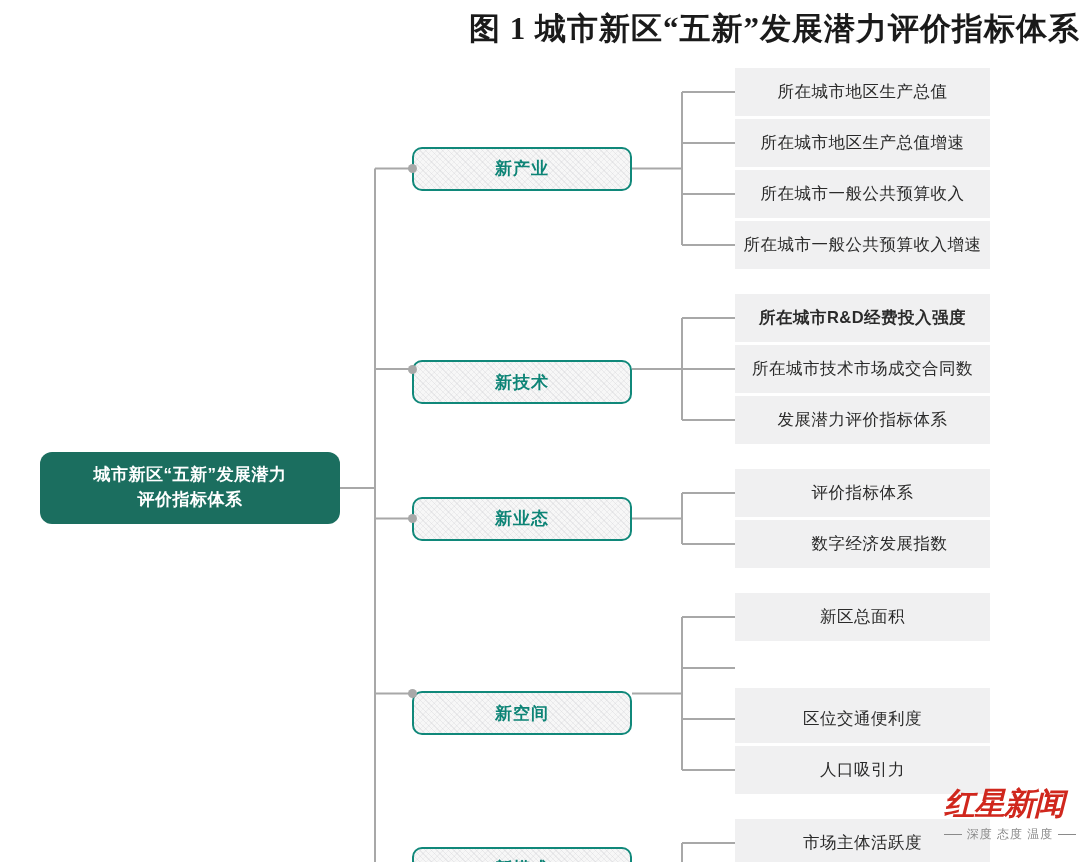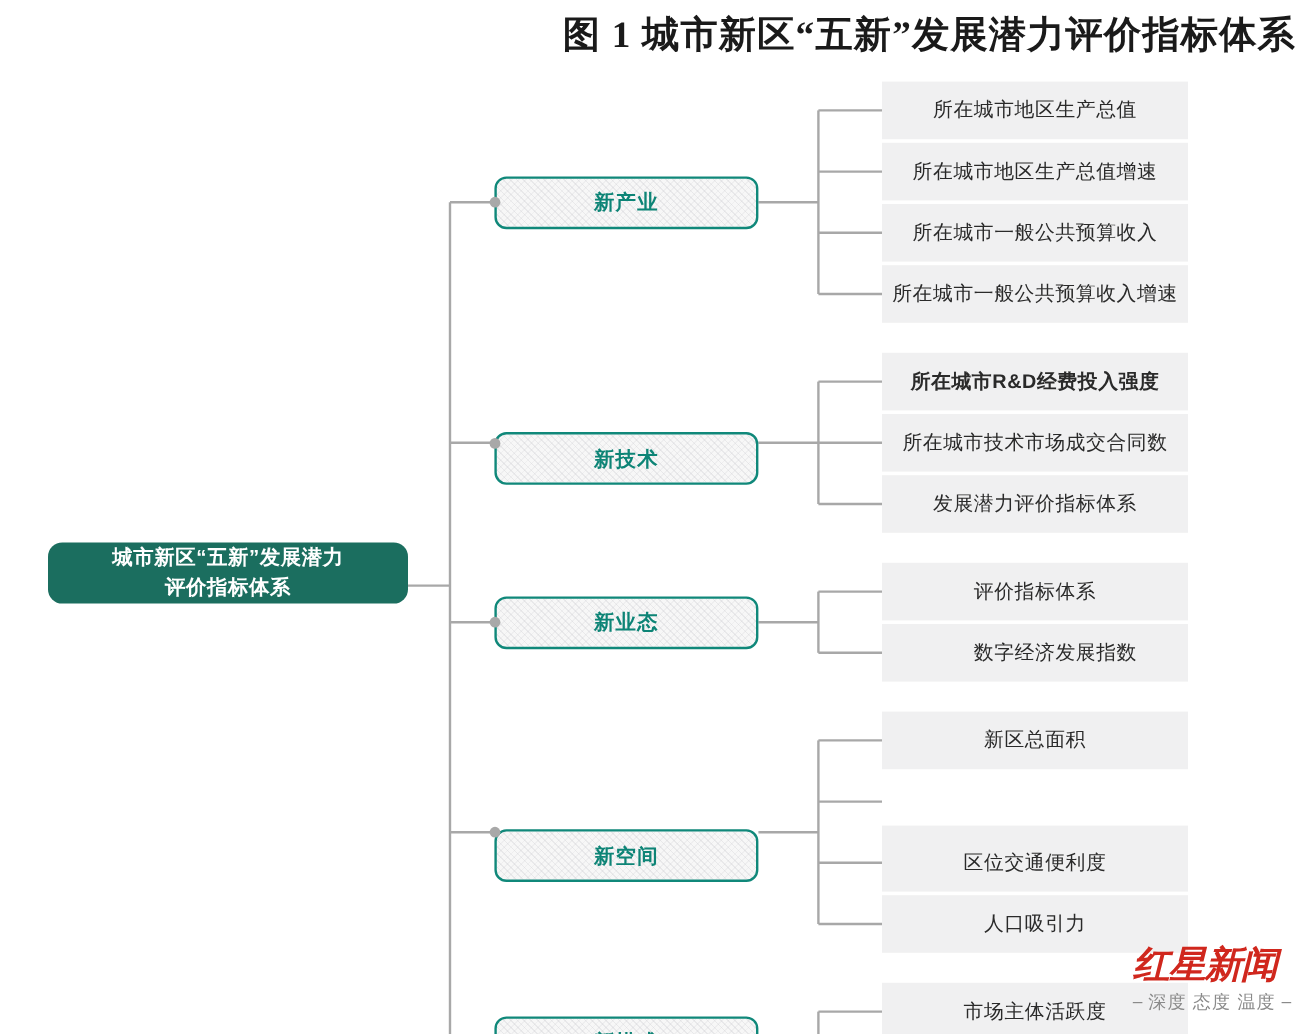--- a/index.html
+++ b/index.html
@@ -47,21 +47,21 @@
     height: 862px;
     pointer-events: none;
   }
 
   
   #root-node {
     position: absolute;
     left: 40px;
     top: 452px;
     width: 300px;
-    height: 51px;
+    height: 72px;
     background: #1b6e5f;
     border-radius: 12px;
     display: flex;
     align-items: center;
     justify-content: center;
     text-align: center;
     color: #ffffff;
     font-weight: bold;
     font-size: 17px;
     line-height: 1.45;
@@ -151,21 +151,21 @@
     align-items: center;
     gap: 5px;
     margin-top: 7px;
   }
   .wm-rule {
     flex: 1 1 auto;
     height: 1px;
     background: #8a8a8a;
   }
   #wm-tagline {
-    font-size: 15px;
+    font-size: 12px;
     color: #8a8a8a;
     letter-spacing: 1px;
     white-space: nowrap;
   }
 </style>
 </head>
 <body>
 
 <div id="chart-title">图 1 城市新区“五新”发展潜力评价指标体系</div>
 

